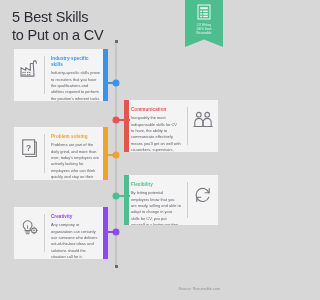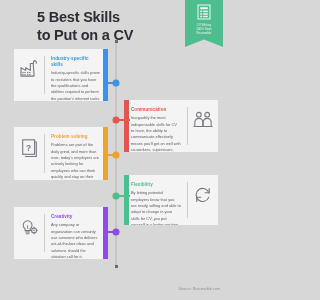--- a/index.html
+++ b/index.html
@@ -8,22 +8,22 @@
     background:#d7d7d7;
     font-family:"Liberation Sans", sans-serif;
     position:relative;
     overflow:hidden;
     -webkit-font-smoothing:antialiased;
   }
 
   
   #header { position:absolute; left:12px; top:9px; }
   #title {
-    font-size:14.5px; font-weight:bold; color:#2d2d35;
-    line-height:1.22; letter-spacing:-0.2px; white-space:pre-line;margin-left:25px;
+    font-size:14.5px; font-weight:normal; color:#2d2d35;
+    line-height:1.22; letter-spacing:-0.2px; white-space:pre-line;
   }
 
   
   #badge {
     position:absolute; right:9px; top:0; width:38px; height:47px;
     background:#4fbe8e;
     clip-path:polygon(0 0,100% 0,100% 100%,50% 84%,0 100%);
     display:flex; flex-direction:column; align-items:center;
     padding-top:4px;
   }

